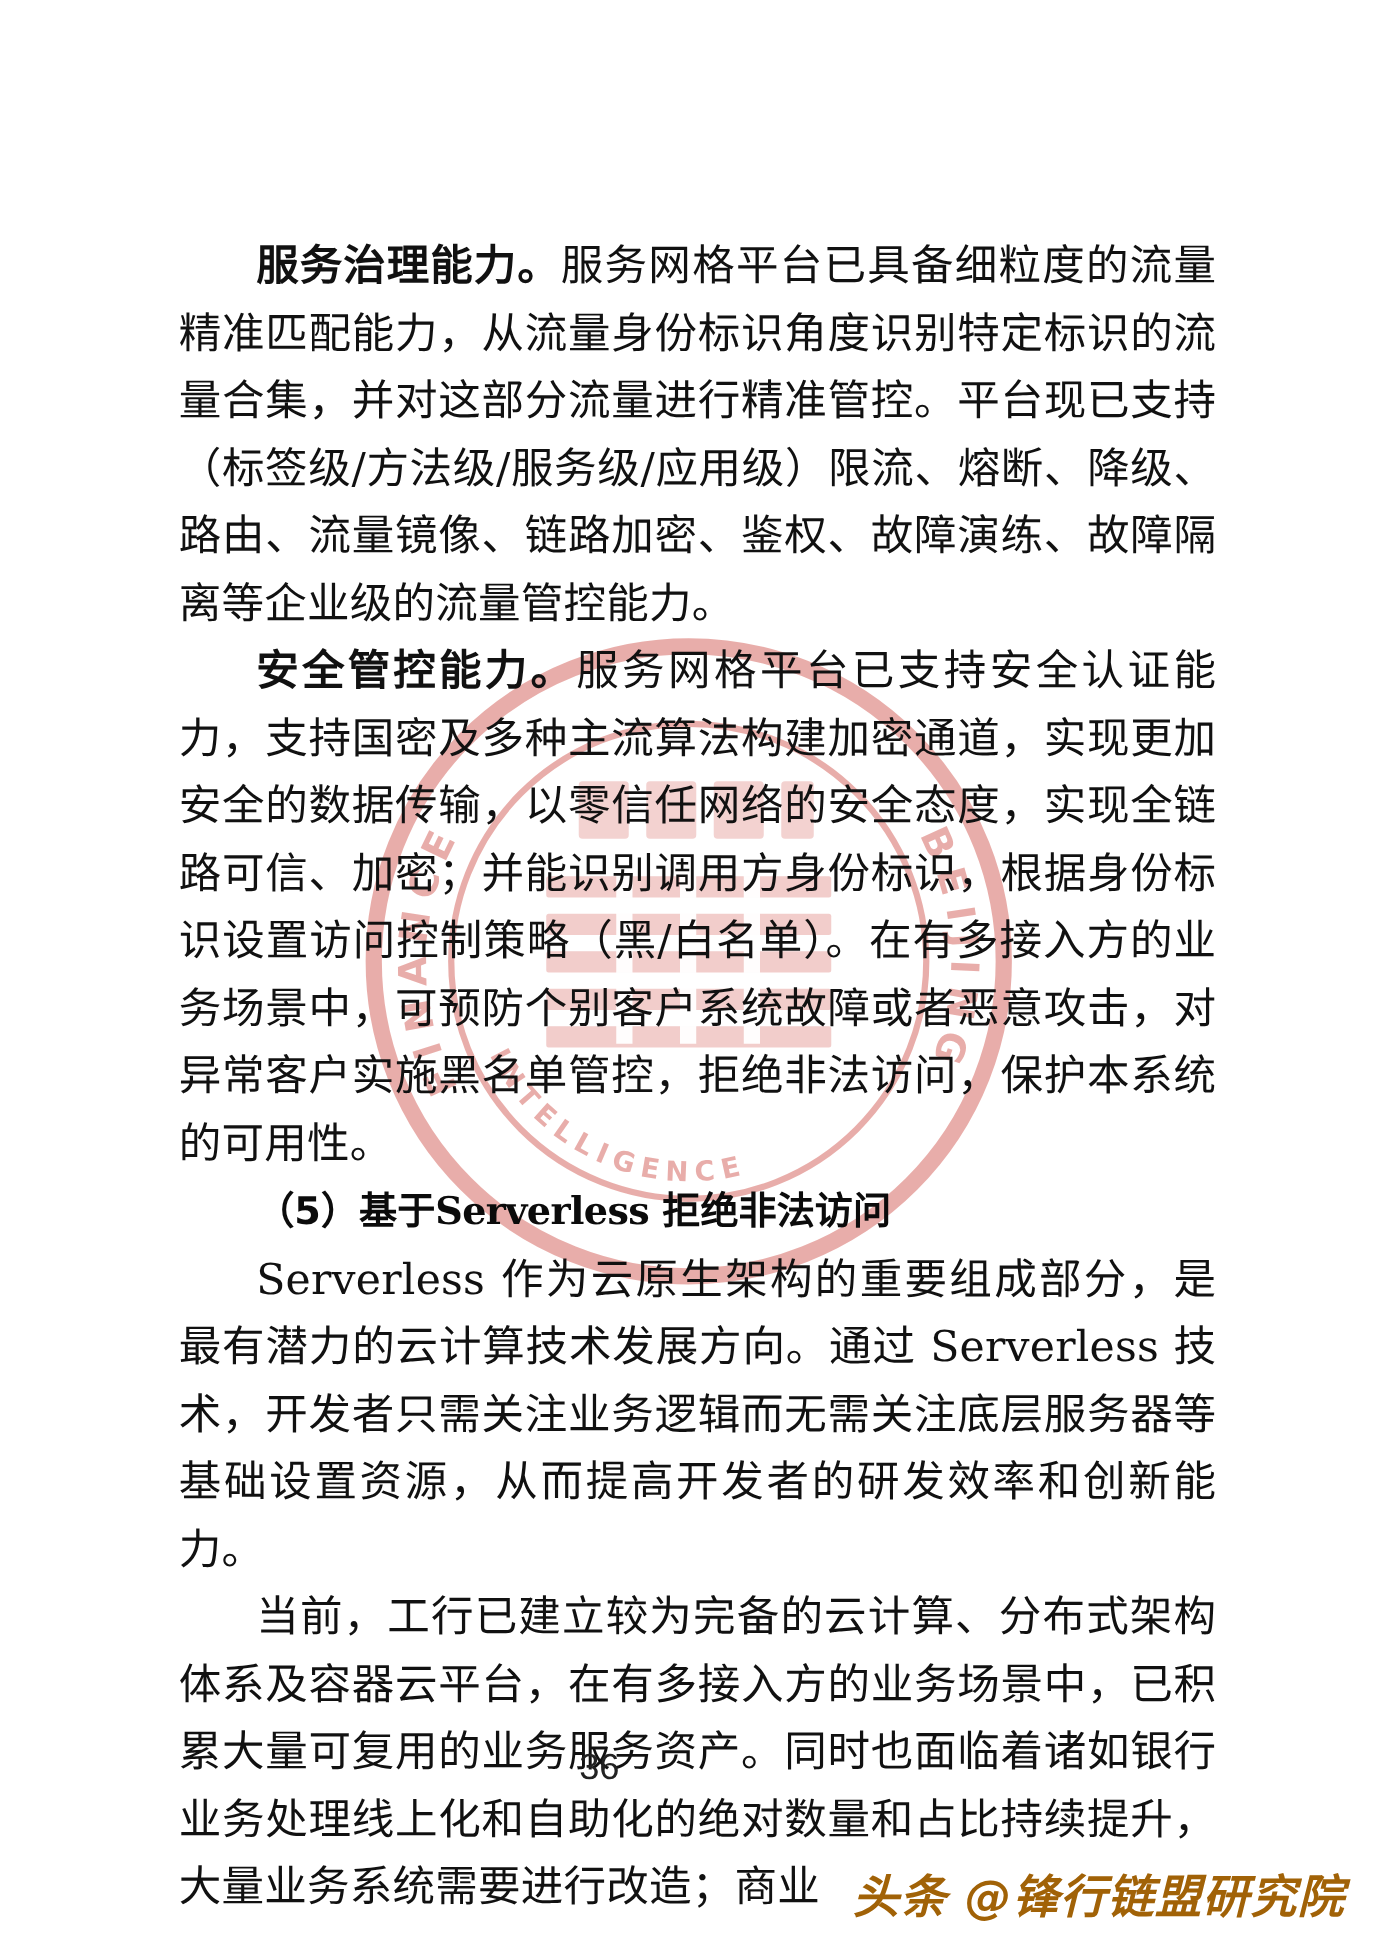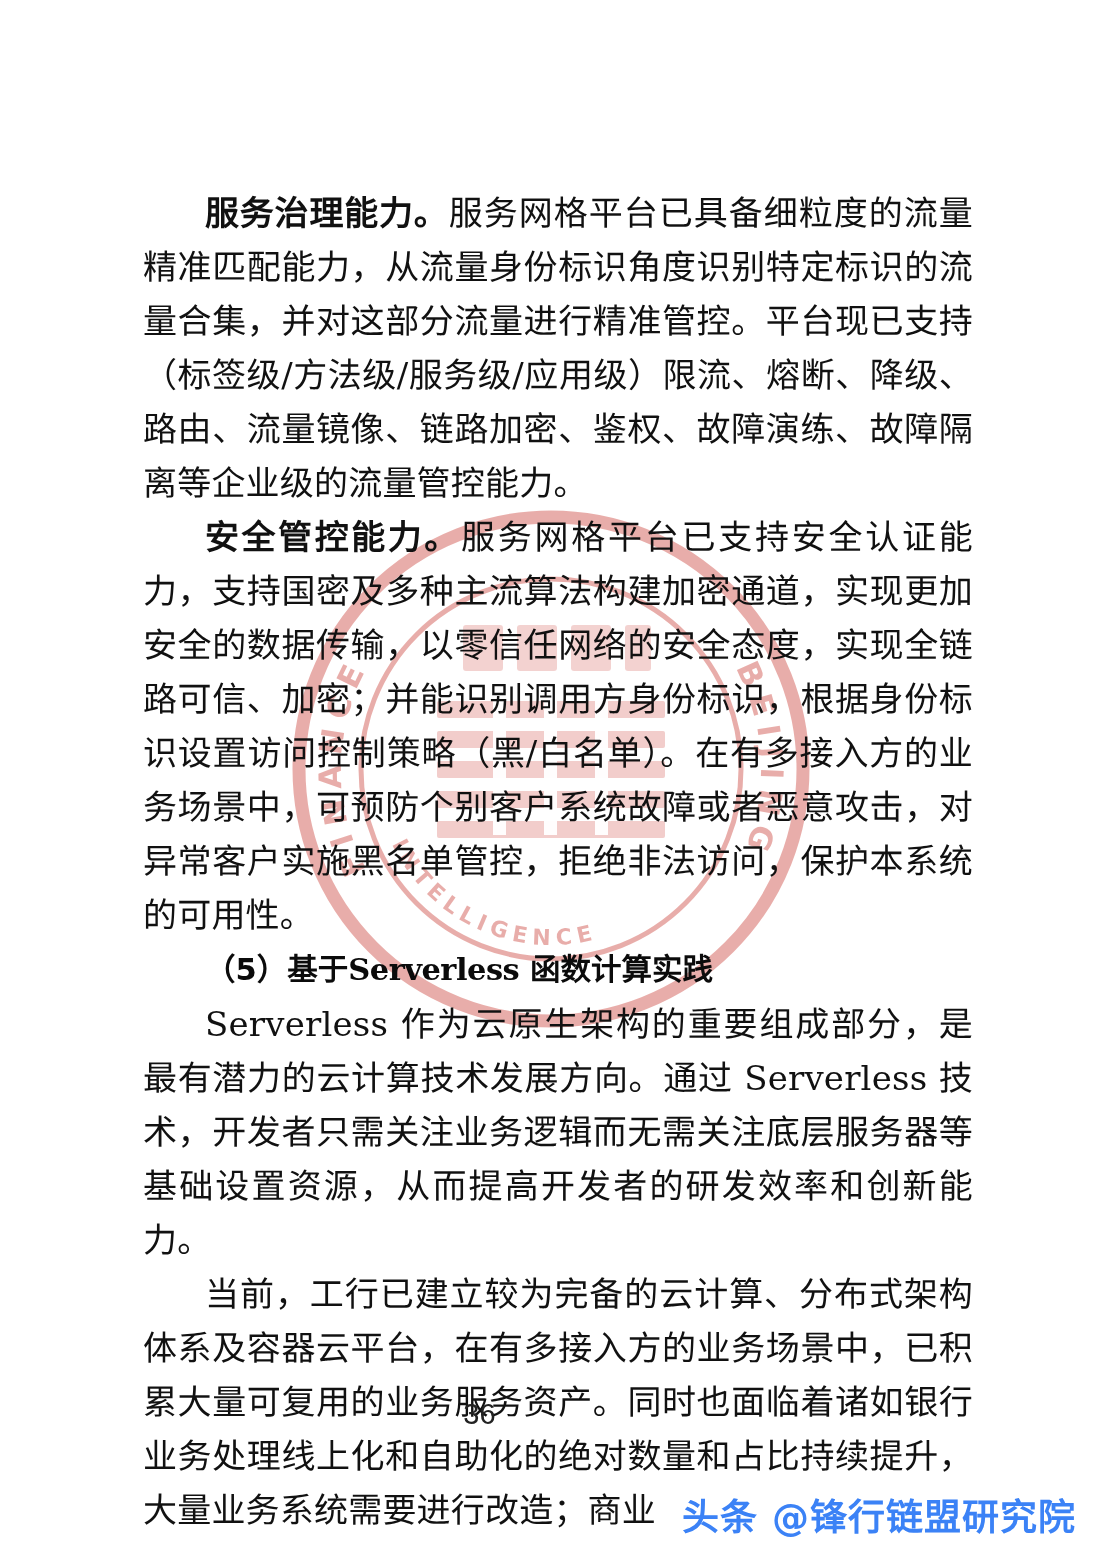--- a/index.html
+++ b/index.html
@@ -92,30 +92,31 @@
     z-index: 2;
   }
 
   
   .channel-mark {
     position: absolute;
     right: 26px;
     bottom: 18px;
     font-size: 37px;
     font-weight: bold;
-    color: #3b82f6;
+    color: #a16207;
     font-family: "DejaVu Sans", "Liberation Sans", sans-serif;
     letter-spacing: 1px;
     white-space: nowrap;
     z-index: 3;
     text-shadow:
       1px 1px 0 rgba(255,255,255,0.95),
      -1px -1px 0 rgba(255,255,255,0.95),
       1px -1px 0 rgba(255,255,255,0.95),
      -1px 1px 0 rgba(255,255,255,0.95);
+    font-style: italic;
   }
   .channel-mark .at-sign { font-weight: bold; }
 </style>
 </head>
 <body>
 
 <div class="page">
 
   <div class="seal">
     <svg viewBox="0 0 528 528" xmlns="http://www.w3.org/2000/svg" aria-hidden="true">
@@ -161,21 +162,21 @@
       </g>
     </svg>
   </div>
 
   <div class="body-text">
 
     <p class="para indent"><span class="lead">服务治理能力。</span><span>服务网格平台已具备细粒度的流量精准匹配能力，从流量身份标识角度识别特定标识的流量合集，并对这部分流量进行精准管控。平台现已支持（标签级/方法级/服务级/应用级）限流、熔断、降级、路由、流量镜像、链路加密、鉴权、故障演练、故障隔离等企业级的流量管控能力。</span></p>
 
     <p class="para indent"><span class="lead">安全管控能力。</span><span>服务网格平台已支持安全认证能力，支持国密及多种主流算法构建加密通道，实现更加安全的数据传输，以零信任网络的安全态度，实现全链路可信、加密；并能识别调用方身份标识，根据身份标识设置访问控制策略（黑/白名单）。在有多接入方的业务场景中，可预防个别客户系统故障或者恶意攻击，对异常客户实施黑名单管控，拒绝非法访问，保护本系统的可用性。</span></p>
 
-    <p class="heading"><span>（5）</span><span>基于</span><span class="latin">Serverless</span>&nbsp;<span>函数计算实践</span></p>
+    <p class="heading"><span>（5）</span><span>基于</span><span class="latin">Serverless</span>&nbsp;<span>拒绝非法访问</span></p>
 
     <p class="para indent">Serverless 作为云原生架构的重要组成部分，是最有潜力的云计算技术发展方向。通过 Serverless 技术，开发者只需关注业务逻辑而无需关注底层服务器等基础设置资源，从而提高开发者的研发效率和创新能力。</p>
 
     <p class="para indent">当前，工行已建立较为完备的云计算、分布式架构体系及容器云平台，在有多接入方的业务场景中，已积累大量可复用的业务服务资产。同时也面临着诸如银行业务处理线上化和自助化的绝对数量和占比持续提升，大量业务系统需要进行改造；商业</p>
 
   </div>
 
   <div class="page-number">36</div>
 
   <div class="channel-mark"><span>头条</span>&nbsp;<span class="at-sign">@</span><span>锋行链盟研究院</span></div>

